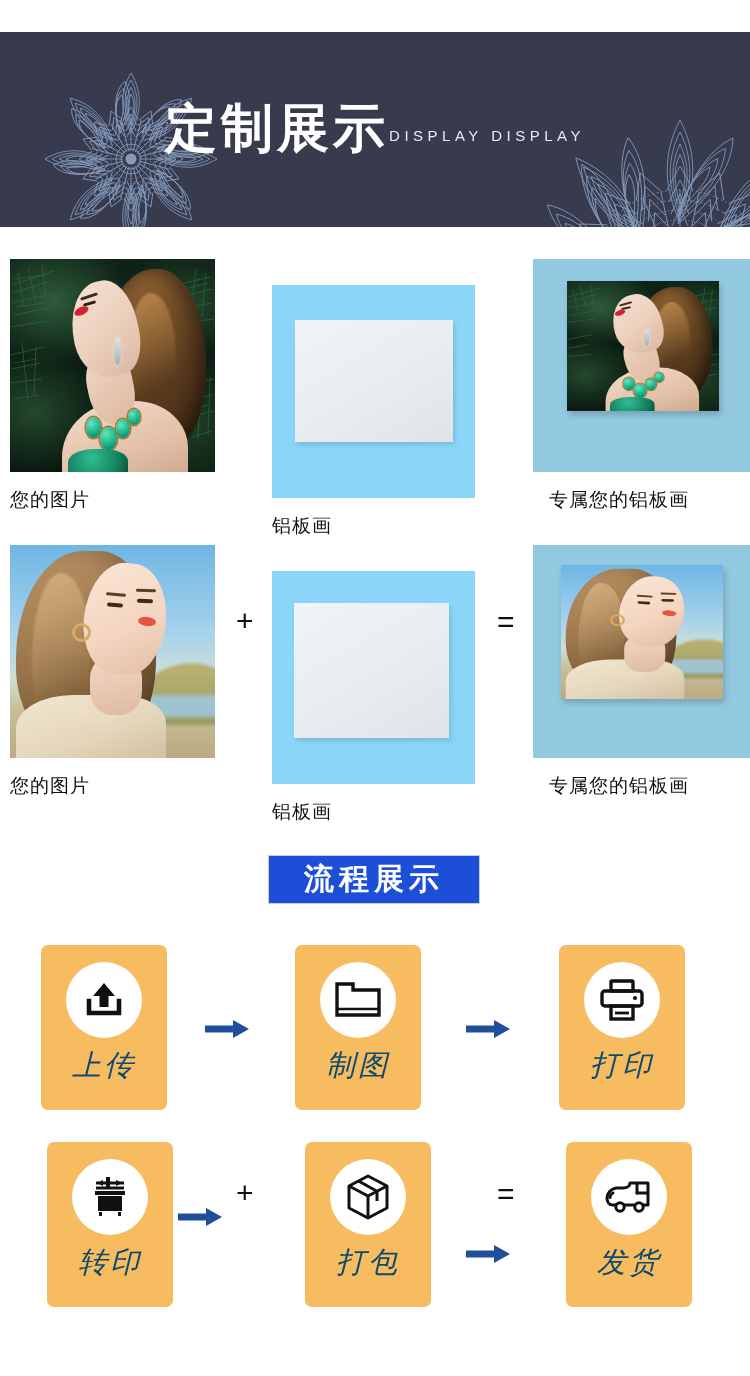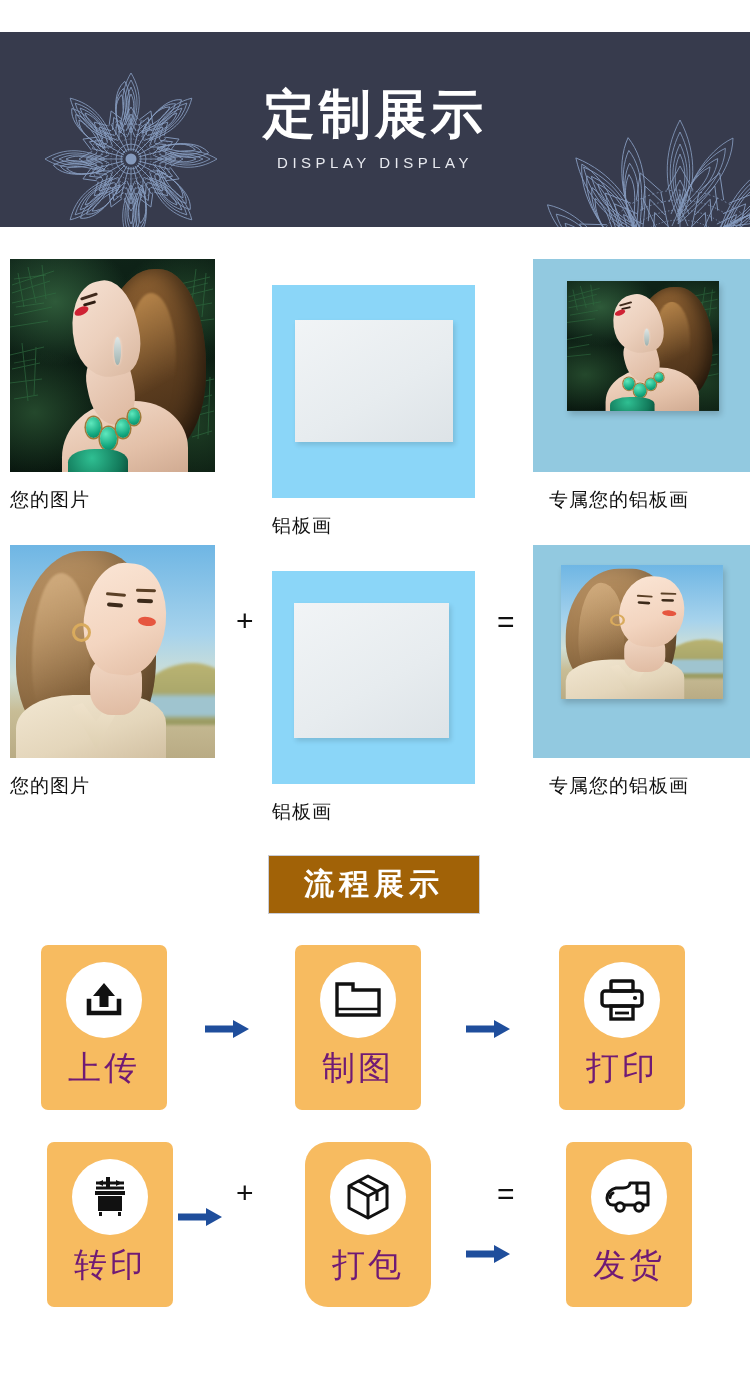--- a/index.html
+++ b/index.html
@@ -10,21 +10,21 @@
     color:#1a1a1a;
   }
 
   
   .banner {
     position:absolute; left:0; top:32px; width:750px; height:195px;
     background:#373b4d; overflow:hidden;
   }
   .banner-title-wrap {
     position:absolute; left:0; top:0; width:750px; height:195px;
-    display:flex; flex-direction:column; align-items:center; justify-content:center;
+    display:flex; align-items:center; justify-content:center;
     z-index:4;
   }
   .banner-title {
     color:#ffffff; font-size:52px; font-weight:700; letter-spacing:4px;
     line-height:1.05; text-align:center;
     font-family:"Liberation Serif","DejaVu Serif",serif;
   }
   .banner-sub {
     color:#e8eaf0; font-size:15px; letter-spacing:4.5px; margin-top:12px;
     font-family:"Liberation Sans","DejaVu Sans",sans-serif;
@@ -211,51 +211,52 @@
   
   .result { position:relative; width:217px; height:213px; background:#92c9e0; }
   .result-img {
     position:absolute; left:34px; top:22px; width:152px; height:130px;
     overflow:hidden; box-shadow:2px 4px 6px rgba(0,0,0,.18);
   }
   .result-img > div { position:absolute; left:0; top:0; transform-origin:0 0; }
 
   
   .proc-title {
-    position:absolute; left:268px; top:855px; width:212px; height:59px;
-    background:#a16207; border:1.5px solid #c9ccd6;
+    position:absolute; left:268px; top:855px; width:212px; height:49px;
+    background:#1d4ed8; border:1.5px solid #c9ccd6;
     display:flex; align-items:center; justify-content:center;
   }
   .proc-title span {
     color:#ffffff; font-size:30px; font-weight:700; letter-spacing:5px;
     font-family:"Liberation Serif","DejaVu Serif",serif;
   }
 
   .card {
     position:absolute; width:126px; height:165px; background:#f7bb60;
     border-radius:7px; display:flex; flex-direction:column;
     align-items:center; justify-content:flex-start;
   }
   .card .disc {
     width:76px; height:76px; border-radius:50%; background:#ffffff;
     margin-top:17px; display:flex; align-items:center; justify-content:center;
   }
   .card .lbl {
-    margin-top:13px; font-size:33px; color:#701a75; letter-spacing:3px;
+    margin-top:13px; font-size:29px; color:#0c4a6e; letter-spacing:3px;
     line-height:1;
+    font-style:italic;
   }
 
   .arrow { position:absolute; width:44px; height:22px; }
 
   
   .c1 { left:41px;  top:945px; }
   .c2 { left:295px; top:945px; }
   .c3 { left:559px; top:945px; }
   .c4 { left:47px;  top:1142px; }
-  .c5 { left:305px; top:1142px;border-radius:23px; }
+  .c5 { left:305px; top:1142px; }
   .c6 { left:566px; top:1142px; }
 
   .a1 { left:205px; top:1018px; }
   .a2 { left:466px; top:1018px; }
   .a3 { left:178px; top:1206px; }
   .a4 { left:466px; top:1243px; }
 </style>
 </head>
 <body>
 

